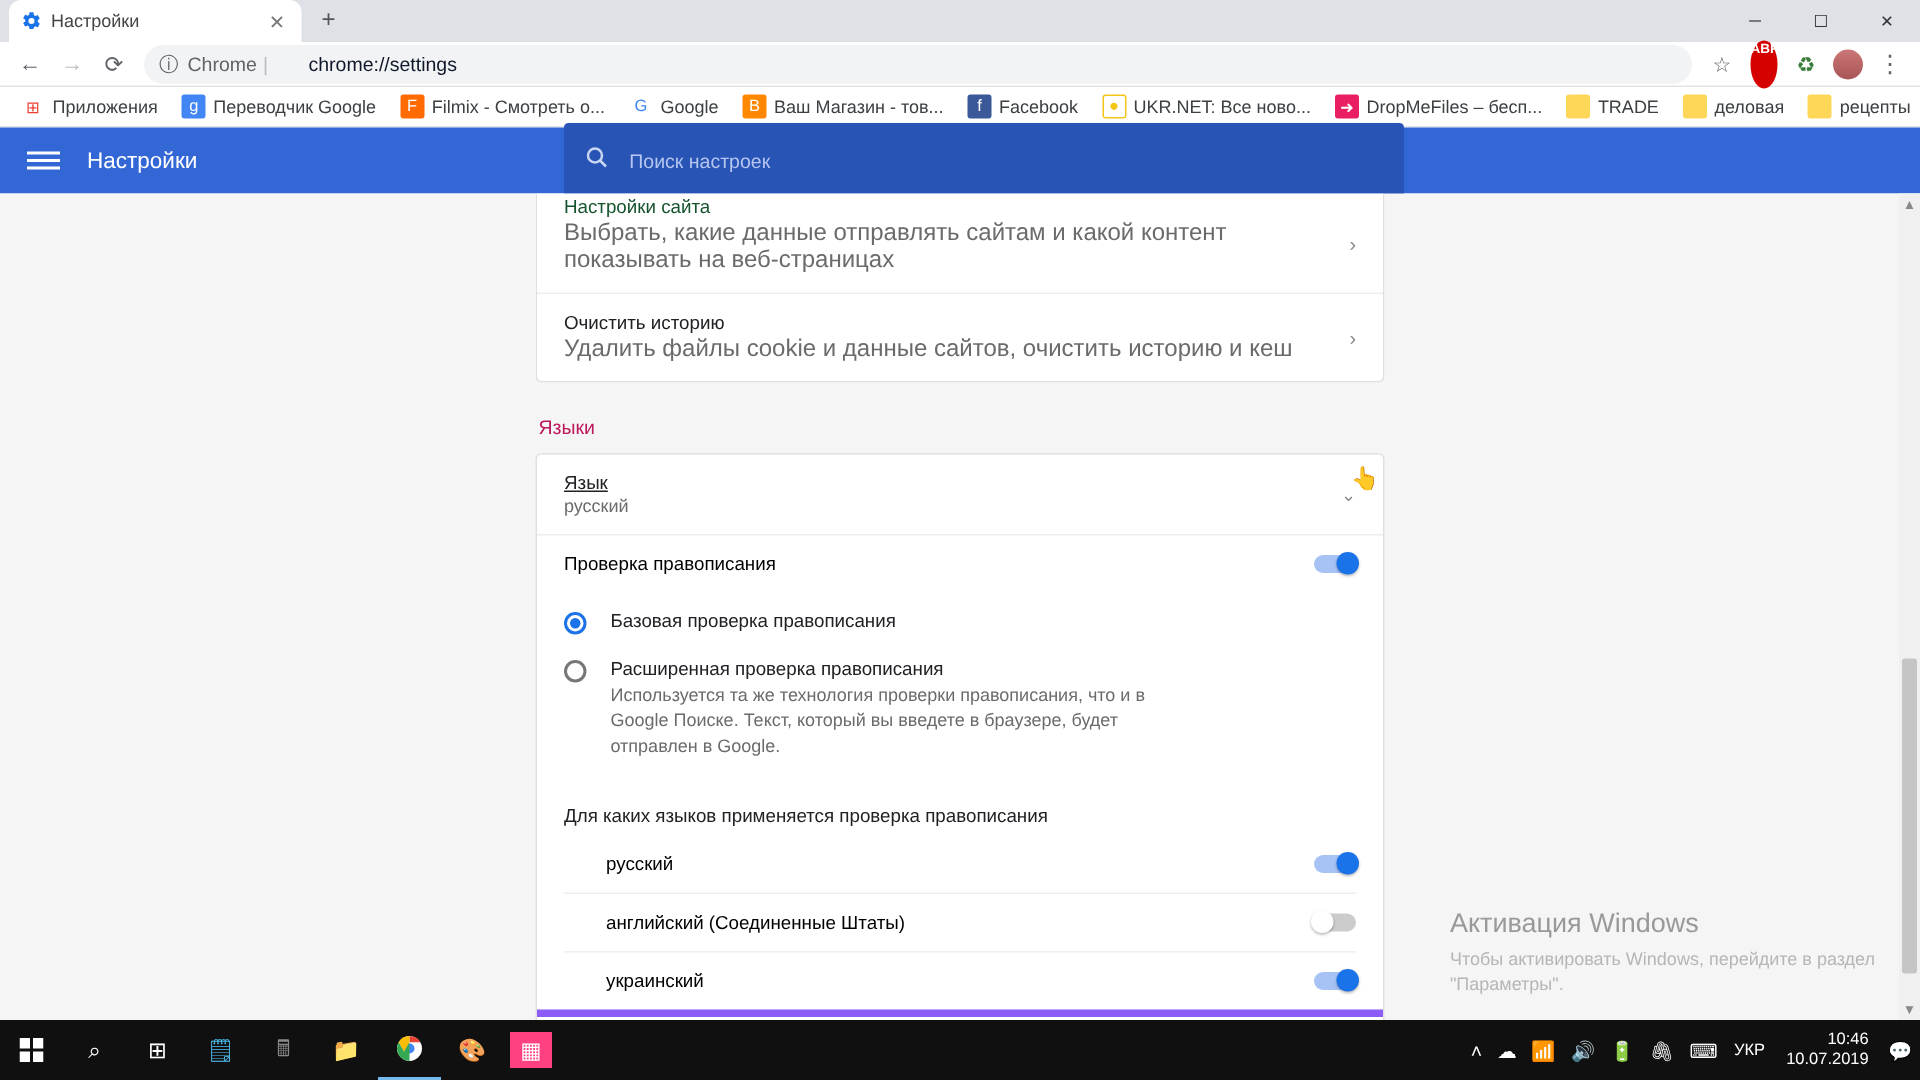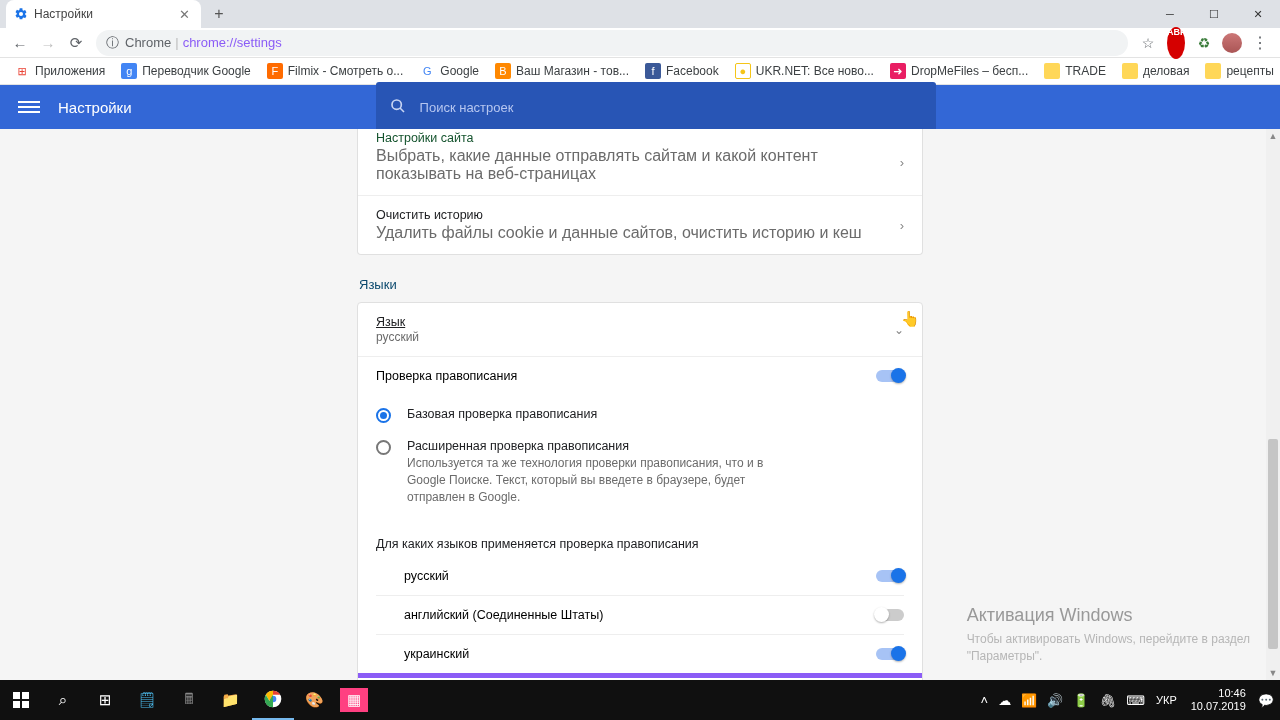--- a/index.html
+++ b/index.html
@@ -15,21 +15,21 @@
 .win-controls { margin-left: auto; display: flex; }
 .win-btn { width: 44px; height: 28px; display: flex; align-items: center; justify-content: center; color: #333; font-size: 11px; }
 
 .toolbar { height: 30px; background: #fff; display: flex; align-items: center; padding: 0 6px; border-bottom: 1px solid #e3e3e3; }
 .nav-btn { width: 28px; height: 28px; display: flex; align-items: center; justify-content: center; color: #5f6368; font-size: 15px; }
 .nav-btn.disabled { color: #bdbdbd; }
 .addr { flex: 1; height: 26px; background: #f1f3f4; border-radius: 14px; display: flex; align-items: center; padding: 0 10px; margin: 0 6px; font-size: 13px; color: #5f6368; }
 .addr-icon { margin-right: 6px; font-size: 13px; }
 .addr-host { color: #5f6368; }
 .addr-sep { margin: 0 4px; color: #bbb; }
-.addr-path { color: #8b5cf6; }
+.addr-path { color: #0f172a; margin-left: 23px; }
 .ext-icon { width: 24px; height: 24px; display: flex; align-items: center; justify-content: center; margin: 0 2px; font-size: 14px; }
 .star { color: #5f6368; }
 .abp { background: #d50000; color: #fff; border-radius: 50%; width: 18px; height: 32px; font-size: 9px; font-weight: bold; }
 .recycle { color: #3a7c3a; }
 .avatar { width: 20px; height: 20px; border-radius: 50%; background: linear-gradient(#c77,#a55); }
 .kebab { color: #5f6368; font-size: 16px; }
 
 .bookmarks { height: 27px; background: #fff; border-bottom: 1px solid #e3e3e3; display: flex; align-items: center; padding: 0 6px; font-size: 12px; color: #3c4043; }
 .bm { display: flex; align-items: center; padding: 0 8px; height: 100%; white-space: nowrap; }
 .bm-icon { width: 16px; height: 16px; margin-right: 5px; display: inline-flex; align-items: center; justify-content: center; font-size: 11px; border-radius: 2px; }
@@ -57,21 +57,21 @@
 .content { background: #f5f5f5; height: 551px; overflow: hidden; position: relative; padding-top: 0; }
 .card { background: #fff; border: 1px solid #e0e0e0; border-radius: 4px; width: 566px; margin: 0 auto; }
 .card-top { margin-top: 0; border-top: none; border-radius: 0 0 4px 4px; }
 .row { padding: 12px 18px; border-bottom: 1px solid #eee; display: flex; align-items: center; font-size: 12.5px; color: #202124; position: relative; }
 .row:last-child { border-bottom: none; }
 .row-col { flex: 1; }
 .row-title { color: #202124; margin-bottom: 2px; }
 .row-sub { color: #6b6b6b; font-size: 16px; }
 .chev { color: #888; font-size: 13px; }
 
-.section-label { width: 566px; margin: 22px auto 10px; font-size: 13px; color: #0c4a6e; padding-left: 2px; }
+.section-label { width: 566px; margin: 22px auto 10px; font-size: 13px; color: #be185d; padding-left: 2px; }
 
 .lang-row { padding: 12px 18px; display: flex; align-items: center; font-size: 12.5px; }
 .lang-row .row-col { flex: 1; }
 .lang-header-title { color: #202124; text-decoration: underline; }
 .lang-header-val { color: #6b6b6b; font-size: 12px; margin-top: 1px; }
 .expand { color: #888; font-size: 12px; }
 
 .spell-row { padding: 12px 18px; display: flex; align-items: center; justify-content: space-between; font-size: 12.5px; }
 
 .toggle { width: 28px; height: 12px; border-radius: 8px; position: relative; }

